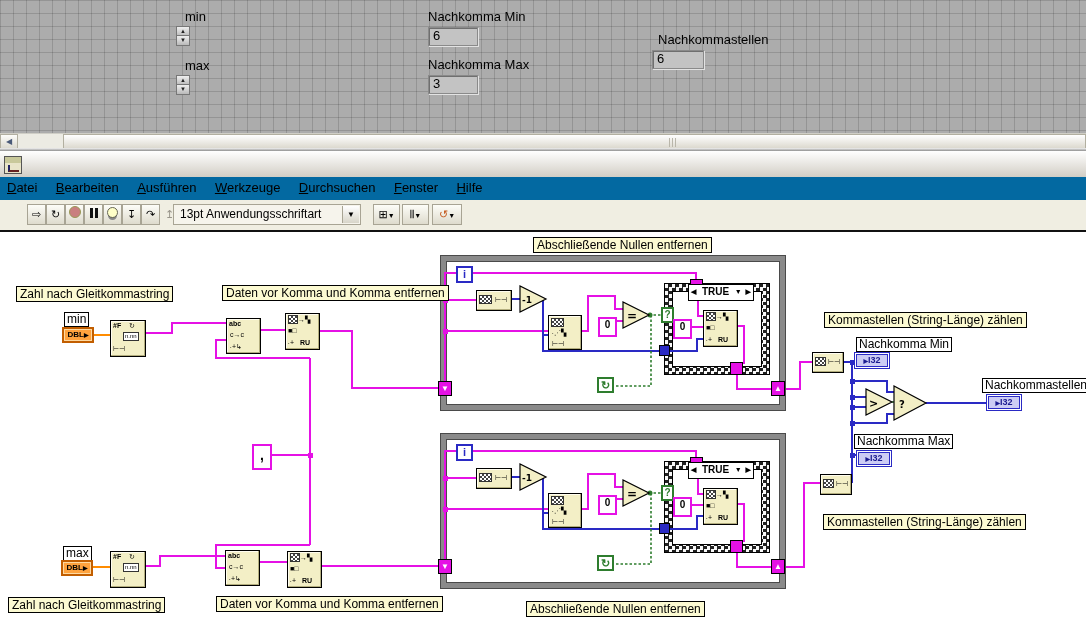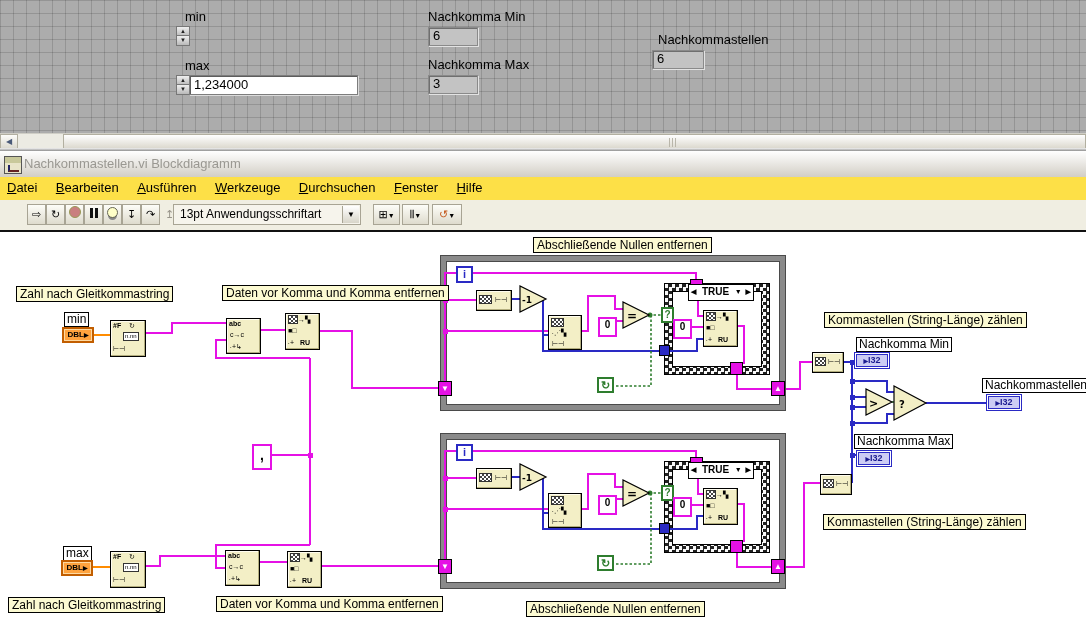--- a/index.html
+++ b/index.html
@@ -28,21 +28,21 @@
           border:1px solid #b2afa0;box-sizing:border-box}
   .sgrip{left:605px;top:3px;width:9px;height:9px;
          background:repeating-linear-gradient(90deg,#b9b6aa 0 1px,transparent 1px 3px)}
   .winedge{left:0;top:148px;width:1086px;height:3px;background:linear-gradient(#f4f4f4,#8f8f8f)}
   .titlebar{left:0;top:151px;width:1086px;height:26px;background:linear-gradient(#ffffff,#D2CEC5);
             border-bottom:1px solid #b5b2a8}
   .titletxt{left:24px;top:0;line-height:26px;font-size:13px;color:#9A9892;white-space:nowrap}
   .vi-icon{left:4px;top:5px;width:16px;height:16px;background:#e8e4c8;border:1px solid #555;
            box-shadow:inset 0 6px 0 #c8c89a}
   .vi-icon i{position:absolute;left:3px;top:8px;width:9px;height:5px;border-left:2px solid #226;border-bottom:2px solid #622}
-  .menubar{left:0;top:177px;width:1086px;height:23px;background:#fde047;border-bottom:6px solid #0f766e}
+  .menubar{left:0;top:177px;width:1086px;height:23px;background:#0369a1;border-bottom:6px solid #0f766e}
   .mitem{display:inline-block;padding:0 7px;font-size:13px;line-height:22px}
   .mitem::first-letter{text-decoration:underline}
   .toolbar{left:0;top:200px;width:1086px;height:30px;background:#F0EEE2;border-bottom:2px solid #111;box-sizing:content-box}
   .tbtn{position:absolute;top:4px;width:19px;height:21px;background:linear-gradient(#fdfdf8,#dedbcd);
         border:1px solid #a8a494;box-sizing:border-box;text-align:center;font-size:11px;line-height:19px}
   .tbtn.flat{background:transparent;border-color:transparent;color:#98948a}
   .combo{position:absolute;left:173px;top:4px;width:188px;height:21px;background:#F6F4EC;
          border:1px solid #a8a494;box-sizing:border-box;font-size:12px;line-height:19px;padding-left:6px}
   .combo .arr{position:absolute;right:1px;top:1px;width:16px;height:17px;background:linear-gradient(#fff,#d8d5c9);
               border-left:1px solid #a8a494;text-align:center;font-size:8px;line-height:17px;padding:0}
@@ -90,21 +90,20 @@
 <body>
 
 <div class="abs fp">
   <div class="abs fp-label" style="left:185px;top:10px">min</div>
   <div class="abs spin" style="left:176px;top:26px">▲</div>
   <div class="abs spin" style="left:176px;top:35px">▼</div>
 
   <div class="abs fp-label" style="left:185px;top:59px">max</div>
   <div class="abs spin" style="left:176px;top:75px">▲</div>
   <div class="abs spin" style="left:176px;top:84px">▼</div>
-  <div class="abs fp-field" style="left:189px;top:75px;width:163px;height:18px">1,234000</div>
 
   <div class="abs fp-label" style="left:428px;top:10px">Nachkomma Min</div>
   <div class="abs fp-ind" style="left:428px;top:27px;width:44px;height:17px">6</div>
 
   <div class="abs fp-label" style="left:428px;top:58px">Nachkomma Max</div>
   <div class="abs fp-ind" style="left:428px;top:75px;width:44px;height:17px">3</div>
 
   <div class="abs fp-label" style="left:658px;top:33px">Nachkommastellen</div>
   <div class="abs fp-ind" style="left:652px;top:50px;width:46px;height:17px">6</div>
 </div>
@@ -114,21 +113,20 @@
   <div class="abs sthumb">
     <div class="abs sgrip"></div>
   </div>
 </div>
 
 <div class="abs winedge"></div>
 <div class="abs titlebar">
   <div class="abs vi-icon">
       <i></i>
     </div>
-  <div class="abs titletxt">Nachkommastellen.vi Blockdiagramm</div>
 </div>
 
 <div class="abs menubar">
   <span class="mitem">Datei</span>
   <span class="mitem">Bearbeiten</span>
   <span class="mitem">Ausführen</span>
   <span class="mitem">Werkzeuge</span>
   <span class="mitem">Durchsuchen</span>
   <span class="mitem">Fenster</span>
   <span class="mitem">Hilfe</span>

